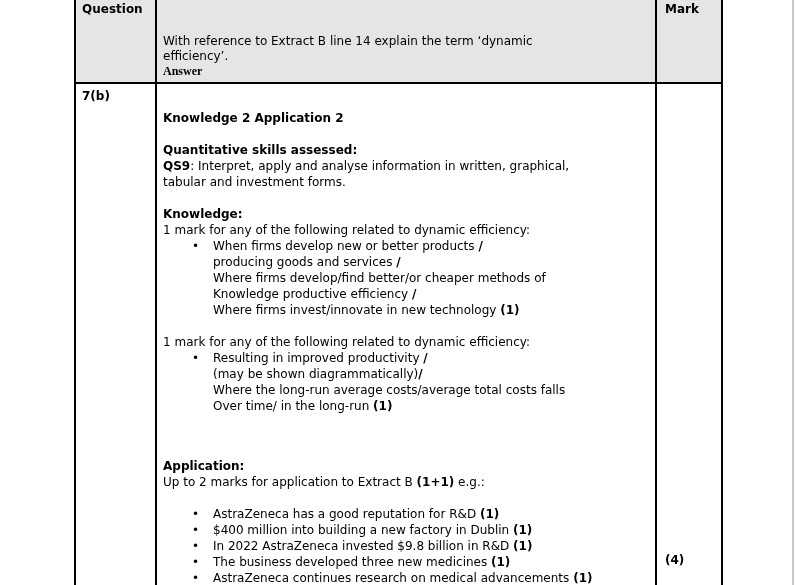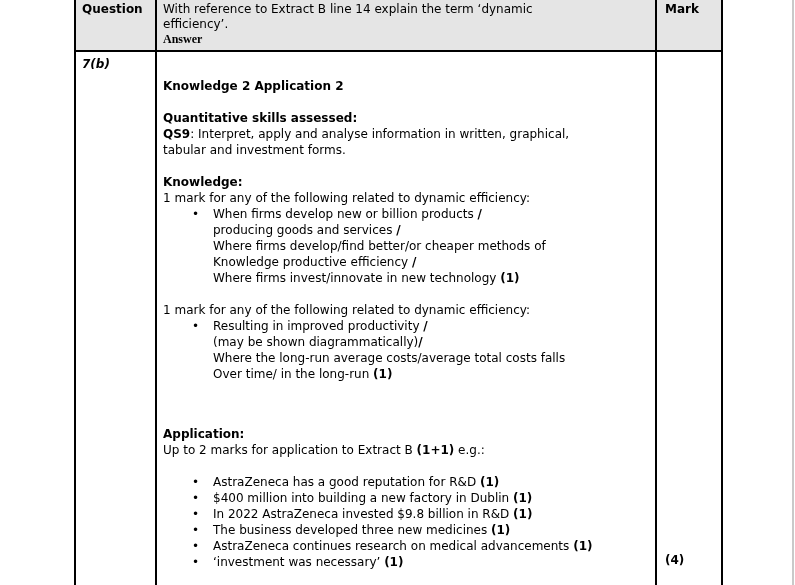--- a/index.html
+++ b/index.html
@@ -27,25 +27,25 @@
     background: #e5e5e5;
     border-bottom: 2px solid #000;
     line-height: 15px;
   }
   .body-row { display: flex; flex: 1; min-height: 0; overflow: hidden; }
 
   .col-q { width: 81px; border-right: 2px solid #000; padding: 2px 4px 3px 6px; font-weight: bold; }
   .col-a { width: 500px; border-right: 2px solid #000; padding: 2px 14px 3px 6px; }
   .col-m { width: 64px; padding: 2px 4px 3px 8px; font-weight: bold; }
 
-  .body-row .col-q { padding-top: 4px; font-style: italic; }
+  .body-row .col-q { padding-top: 4px; }
   .body-row .col-a { padding-top: 6px; }
   .body-row .col-m { display: flex; flex-direction: column; }
 
-  .hdr-question-text { max-width: 420px; }
+  .hdr-question-text { max-width: 420px; margin-top: 32px; }
   .hdr-answer-label { font-weight: bold; font-family: Liberation Serif, serif; }
 
   .mark-value { margin-top: auto; margin-bottom: 14px; }
 
   .aline { position: relative; }
   .aline.bullet, .aline.cont { padding-left: 50px; }
   .aline .marker { position: absolute; left: 29px; top: 0; }
   .run-b { font-weight: bold; margin-top: 48px; }
   .spacer { width: 100%; }
 </style>
@@ -77,21 +77,21 @@
         <div>
             <div class="spacer" style="height: 20px;"></div>
             <div class="aline line"><span class="run-b">Knowledge 2 Application 2</span></div>
             <div class="spacer" style="height: 16px;"></div>
             <div class="aline line"><span class="run-b">Quantitative skills assessed:</span></div>
             <div class="aline line"><span class="run-b">QS9</span><span>: Interpret, apply and analyse information in written, graphical,</span></div>
             <div class="aline line"><span>tabular and investment forms.</span></div>
             <div class="spacer" style="height: 16px;"></div>
             <div class="aline line"><span class="run-b">Knowledge:</span></div>
             <div class="aline line"><span>1 mark for any of the following related to dynamic efficiency:</span></div>
-            <div class="aline bullet"><span class="marker">•</span><span>When firms develop new or billion products </span><span class="run-b">/</span></div>
+            <div class="aline bullet"><span class="marker">•</span><span>When firms develop new or better products </span><span class="run-b">/</span></div>
             <div class="aline cont"><span>producing goods and services </span><span class="run-b">/</span></div>
             <div class="aline cont"><span>Where firms develop/find better/or cheaper methods of</span></div>
             <div class="aline cont"><span>Knowledge productive efficiency </span><span class="run-b">/</span></div>
             <div class="aline cont"><span>Where firms invest/innovate in new technology </span><span class="run-b">(1)</span></div>
             <div class="spacer" style="height: 16px;"></div>
             <div class="aline line"><span>1 mark for any of the following related to dynamic efficiency:</span></div>
             <div class="aline bullet"><span class="marker">•</span><span>Resulting in improved productivity </span><span class="run-b">/</span></div>
             <div class="aline cont"><span>(may be shown diagrammatically)</span><span class="run-b">/</span></div>
             <div class="aline cont"><span>Where the long-run average costs/average total costs falls</span></div>
             <div class="aline cont"><span>Over time/ in the long-run </span><span class="run-b">(1)</span></div>

